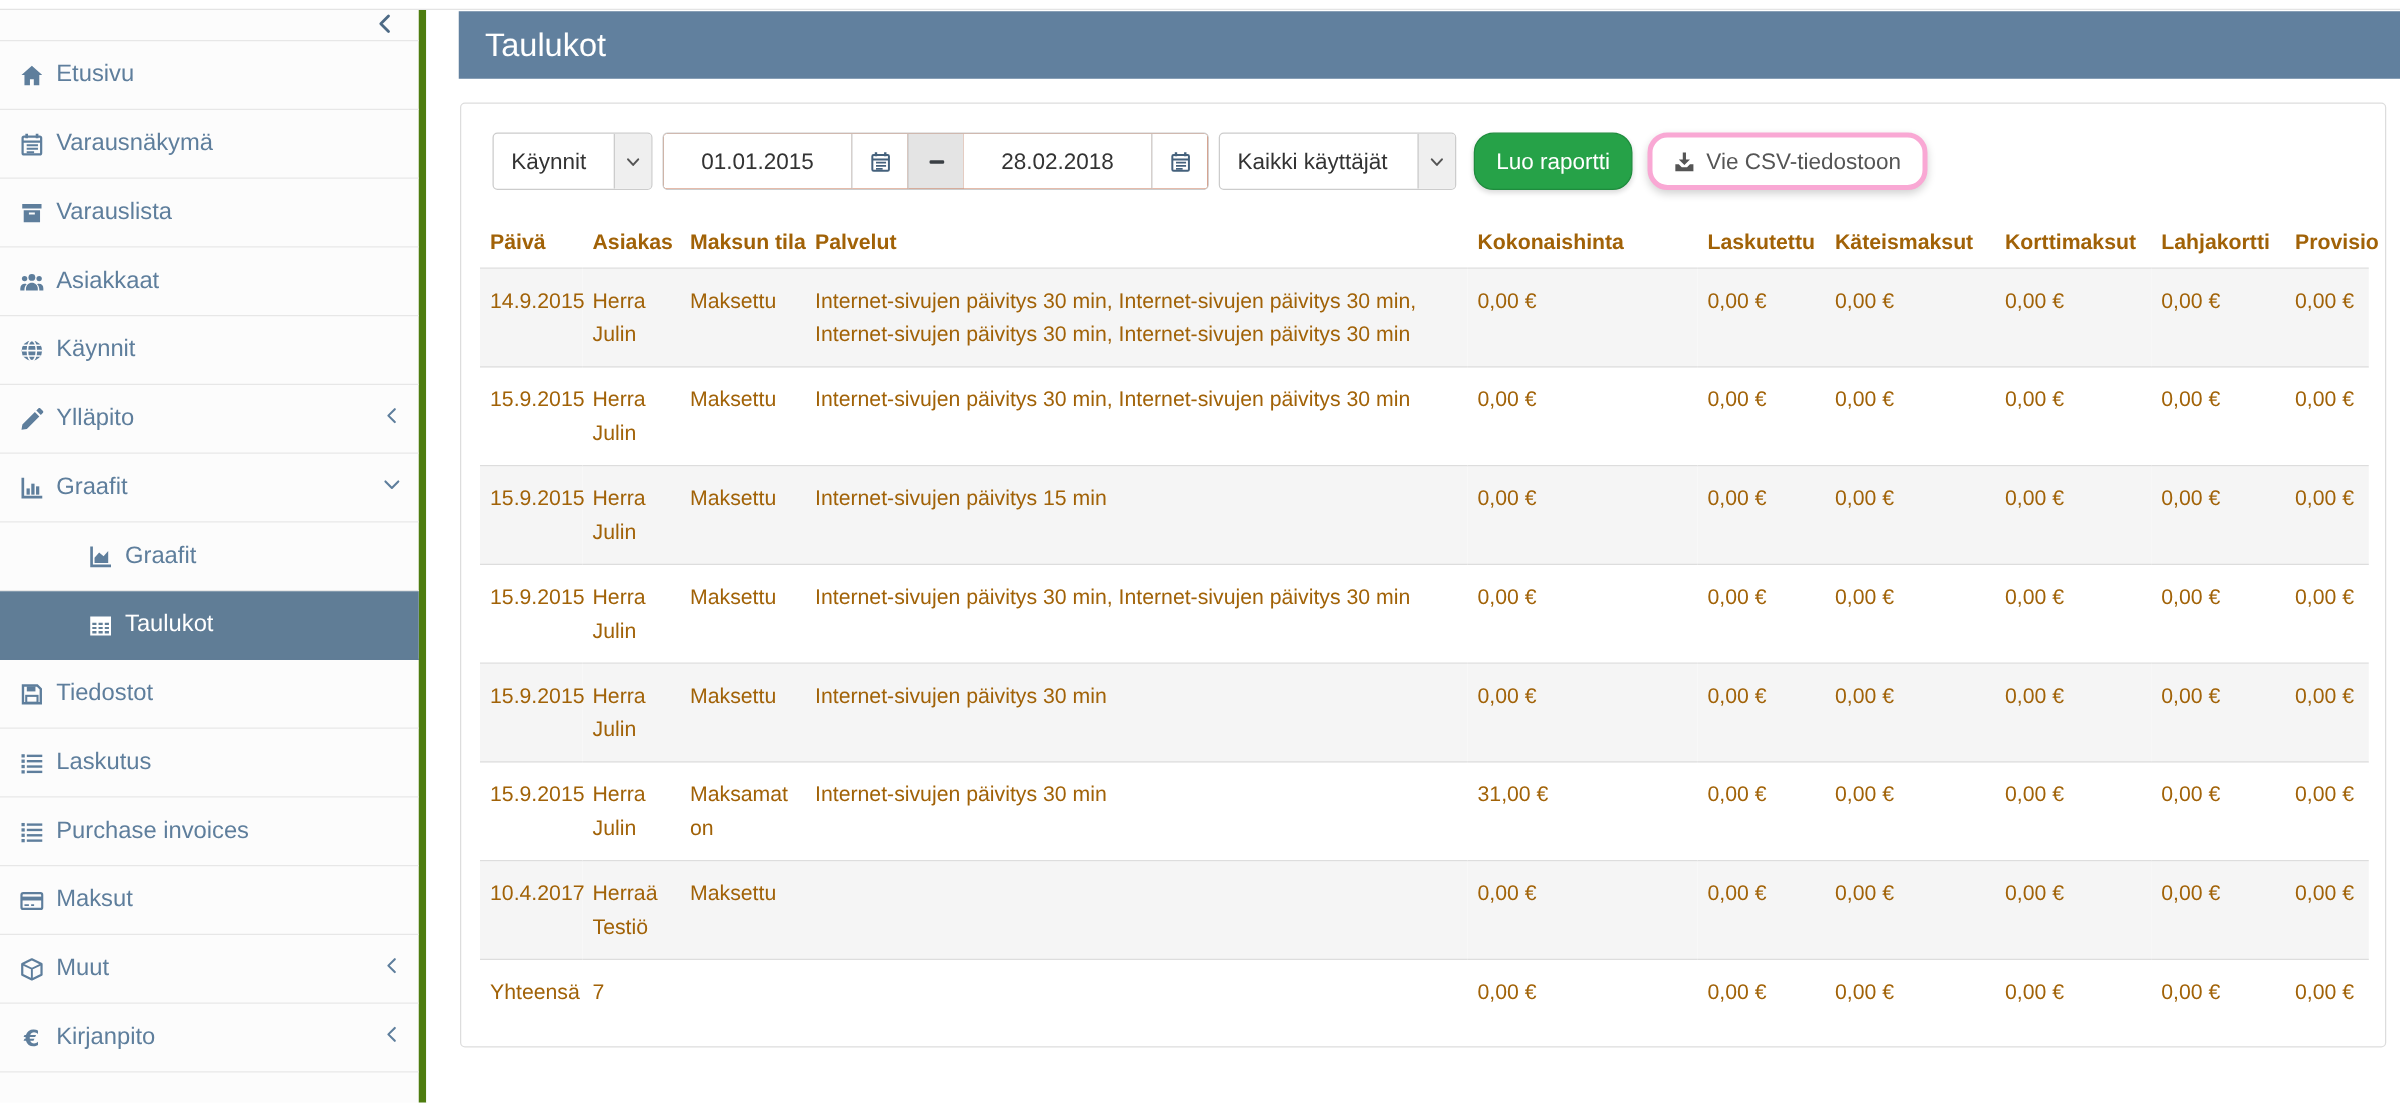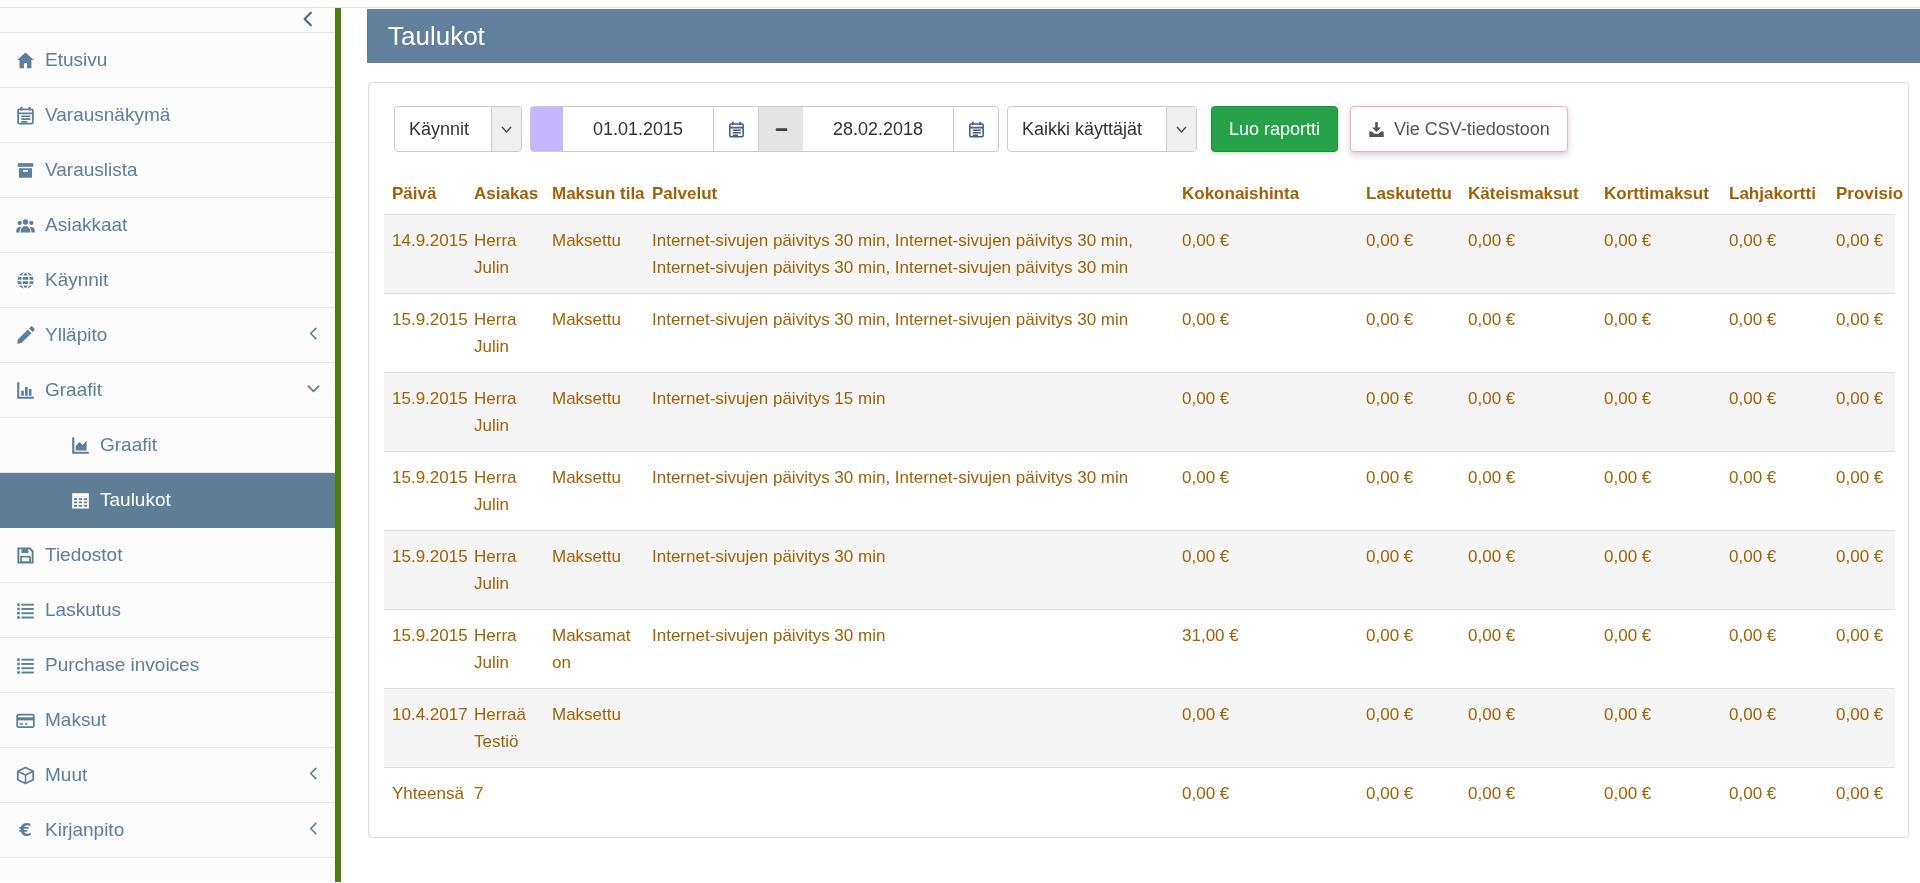--- a/index.html
+++ b/index.html
@@ -42,35 +42,35 @@
   .filter-row { display:flex; align-items:center; gap:8px; padding:8px 0 10px 10px; }
   .sel { display:flex; align-items:stretch; height:46px; border:1px solid #ccc; border-radius:4px;
     background:#fff; color:#333; font-size:18px; cursor:pointer; overflow:hidden; }
   .sel .txt { display:flex; align-items:center; padding:0 14px; white-space:nowrap; }
   .sel .arr { width:30px; background:#efefef; border-left:1px solid #ccc;
     display:flex; align-items:center; justify-content:center; color:#555; }
   .sel .arr svg { width:13px; height:13px; }
   .sel.type .txt { min-width:96px; }
   .sel.users .txt { min-width:158px; }
   .dgroup { display:flex; align-items:stretch; height:46px; border:1px solid #ccc; border-radius:4px;
-    overflow:hidden; background:#c4b5fd;padding-left:32px; }
+    overflow:hidden; background:#c2410c; }
   .dgroup > * { border-left:1px solid #ccc; }
   .dgroup > *:first-child { border-left:none; }
   .dgroup input { width:150px; border:none; text-align:center; font-size:18px; color:#333;
     font-family:inherit; outline:none; background:#fff; }
   .addon { width:45px; display:flex; align-items:center; justify-content:center; flex:none; }
   .addon svg { width:17px; height:17px; }
   .addon.cal { color:#44617c; background:#fff; cursor:pointer; }
   .addon.minus { background:#e4e4e4; color:#3a3f44; }
-  .btn { height:46px; border-radius:4px; font-size:18px; display:inline-flex; align-items:center;
+  .btn { height:46px; border-radius:16px; font-size:18px; display:inline-flex; align-items:center;
     gap:9px; padding:16px 17px; cursor:pointer; font-family:inherit; white-space:nowrap; }
   .btn svg { width:17px; height:17px; }
   .btn-green { background:var(--button-green,#26a248); border:1px solid #1e8c3d; color:#fff;
     margin-left:6px; box-shadow:0 2px 4px rgba(0,0,0,.14); }
-  .btn-csv { background:#fff; border:1px solid #f9a8d4; color:#555; margin-left:4px;
+  .btn-csv { background:#fff; border:4px solid #f9a8d4; color:#555; margin-left:4px;
     box-shadow:0 3px 7px rgba(0,0,0,.18); }
 
   
   table { border-collapse:collapse; table-layout:fixed; width:100%; margin-top:12px;
     font-size:17px; color:#a16207; }
   thead th { text-align:left; font-weight:bold; padding:10px 8px; white-space:nowrap;
     border-bottom:1px solid var(--border,#ddd); }
   tbody td { padding:12px 8px; vertical-align:top; line-height:27px;
     border-top:1px solid var(--border,#ddd); word-wrap:break-word; }
   tbody tr:first-child td { border-top:none; }

